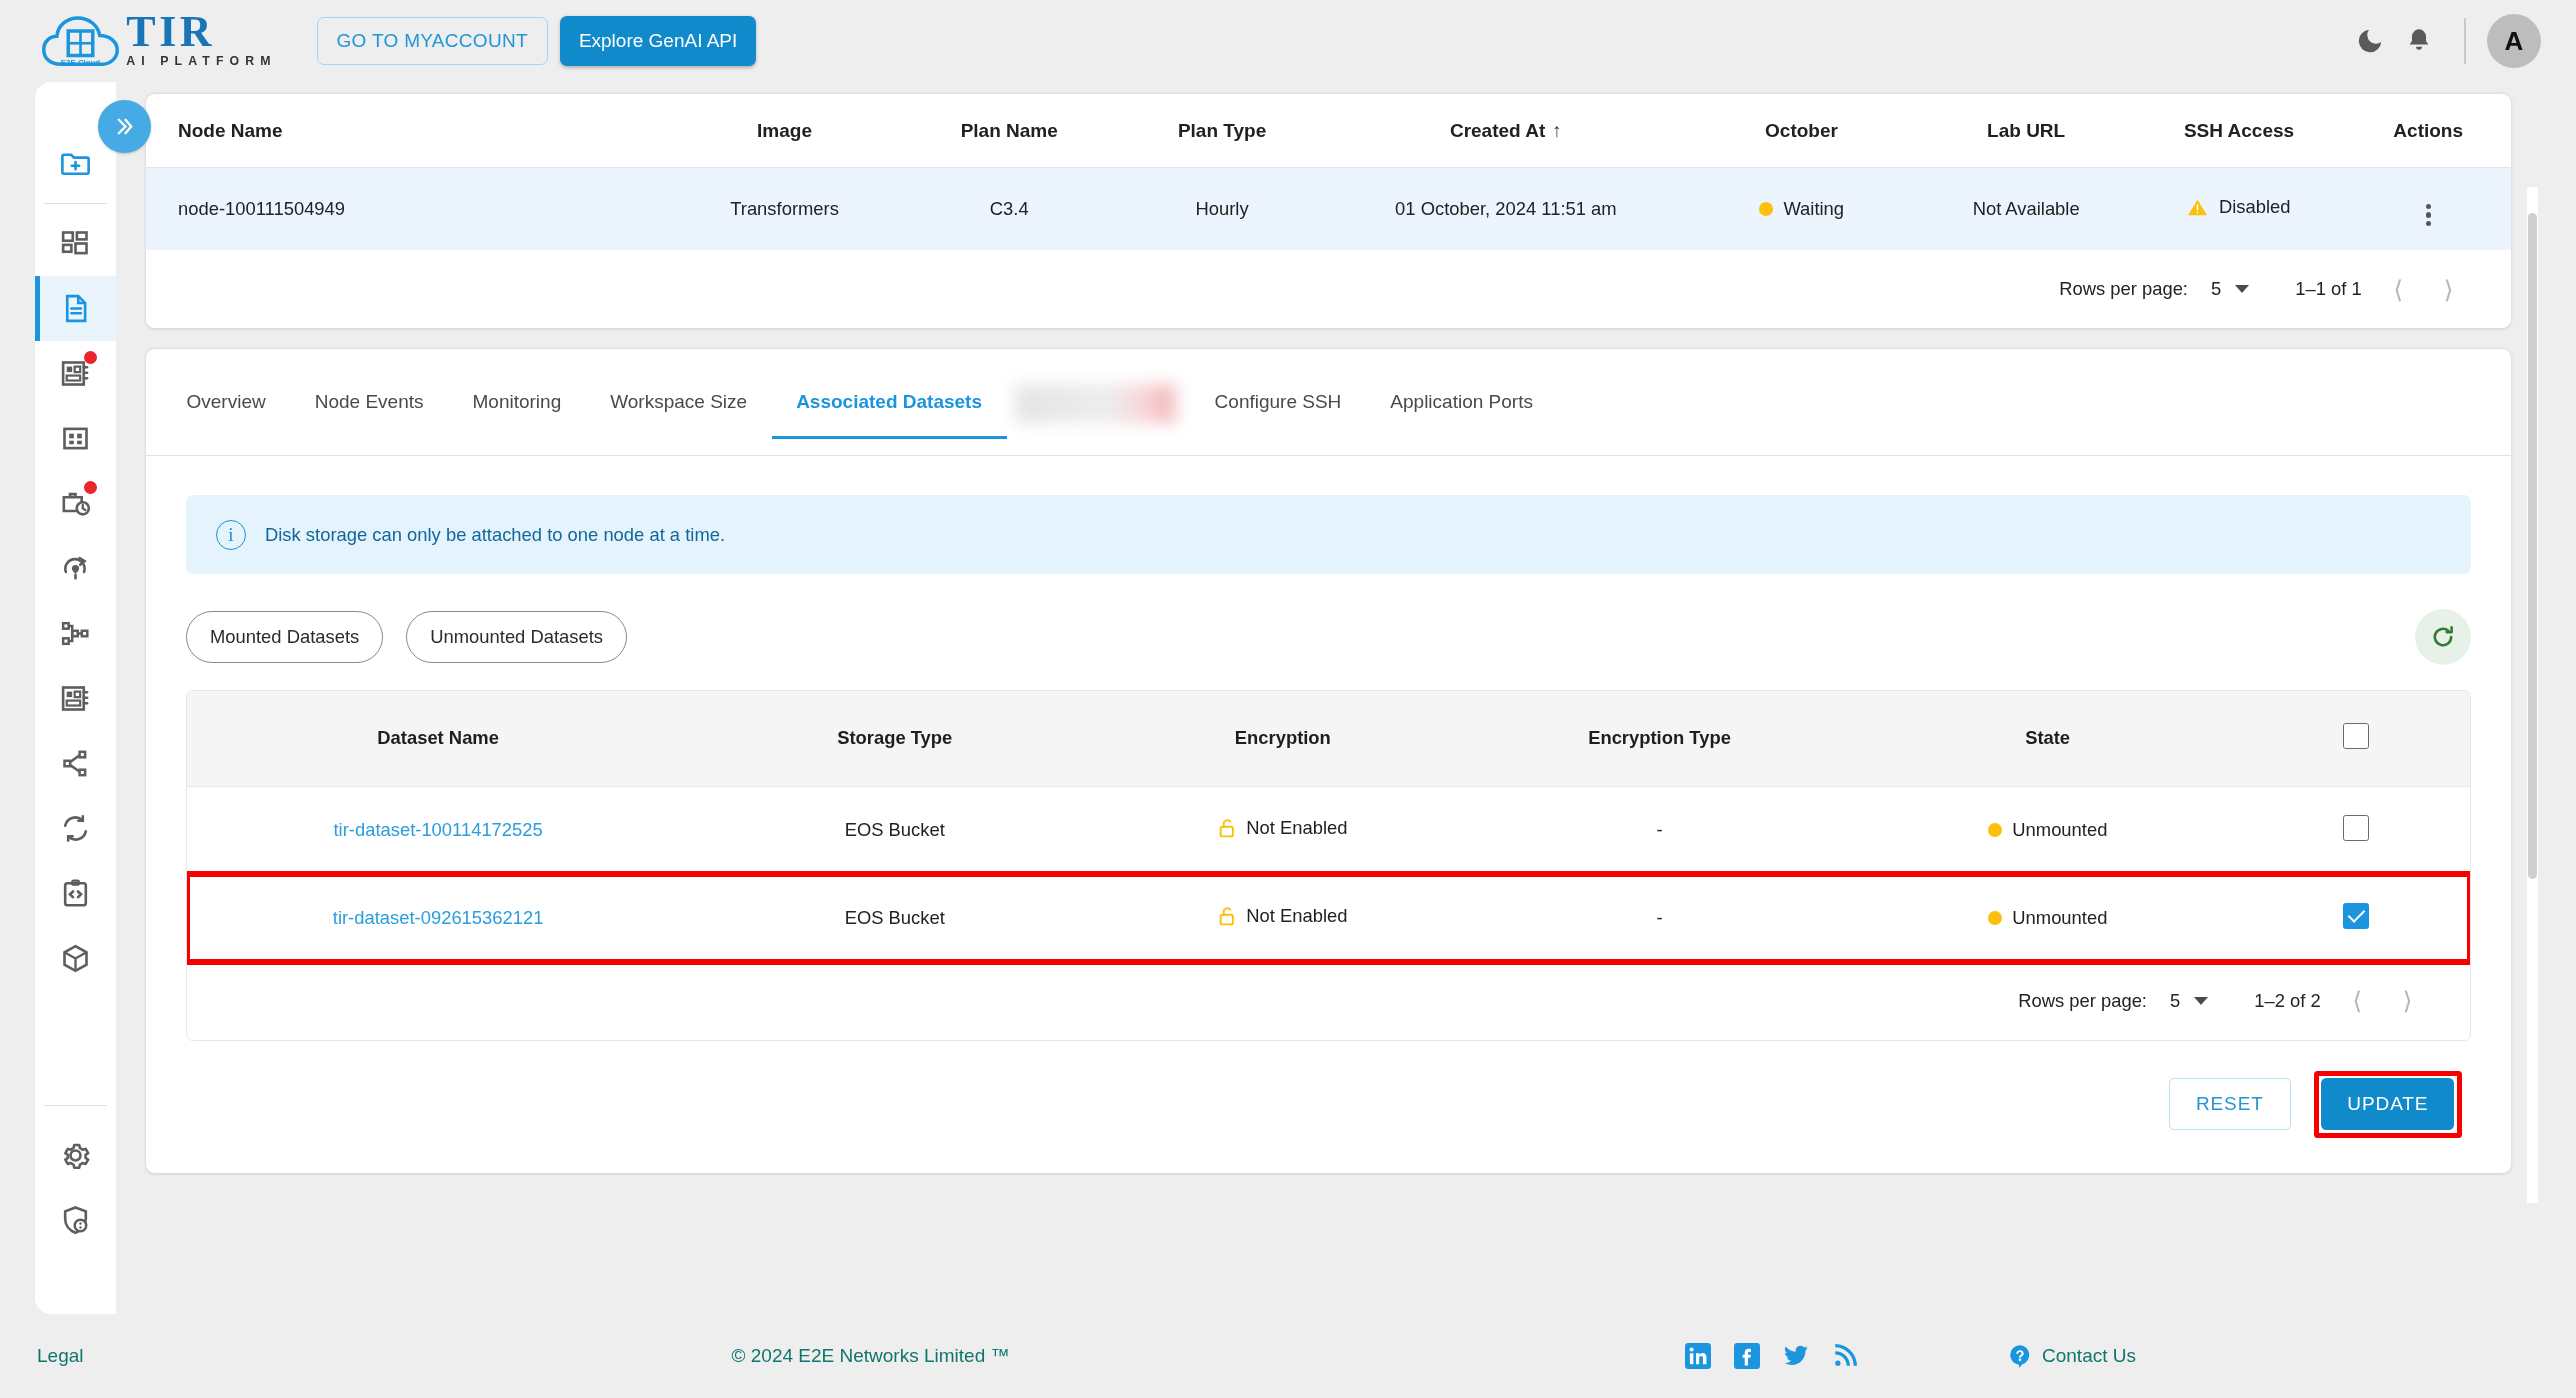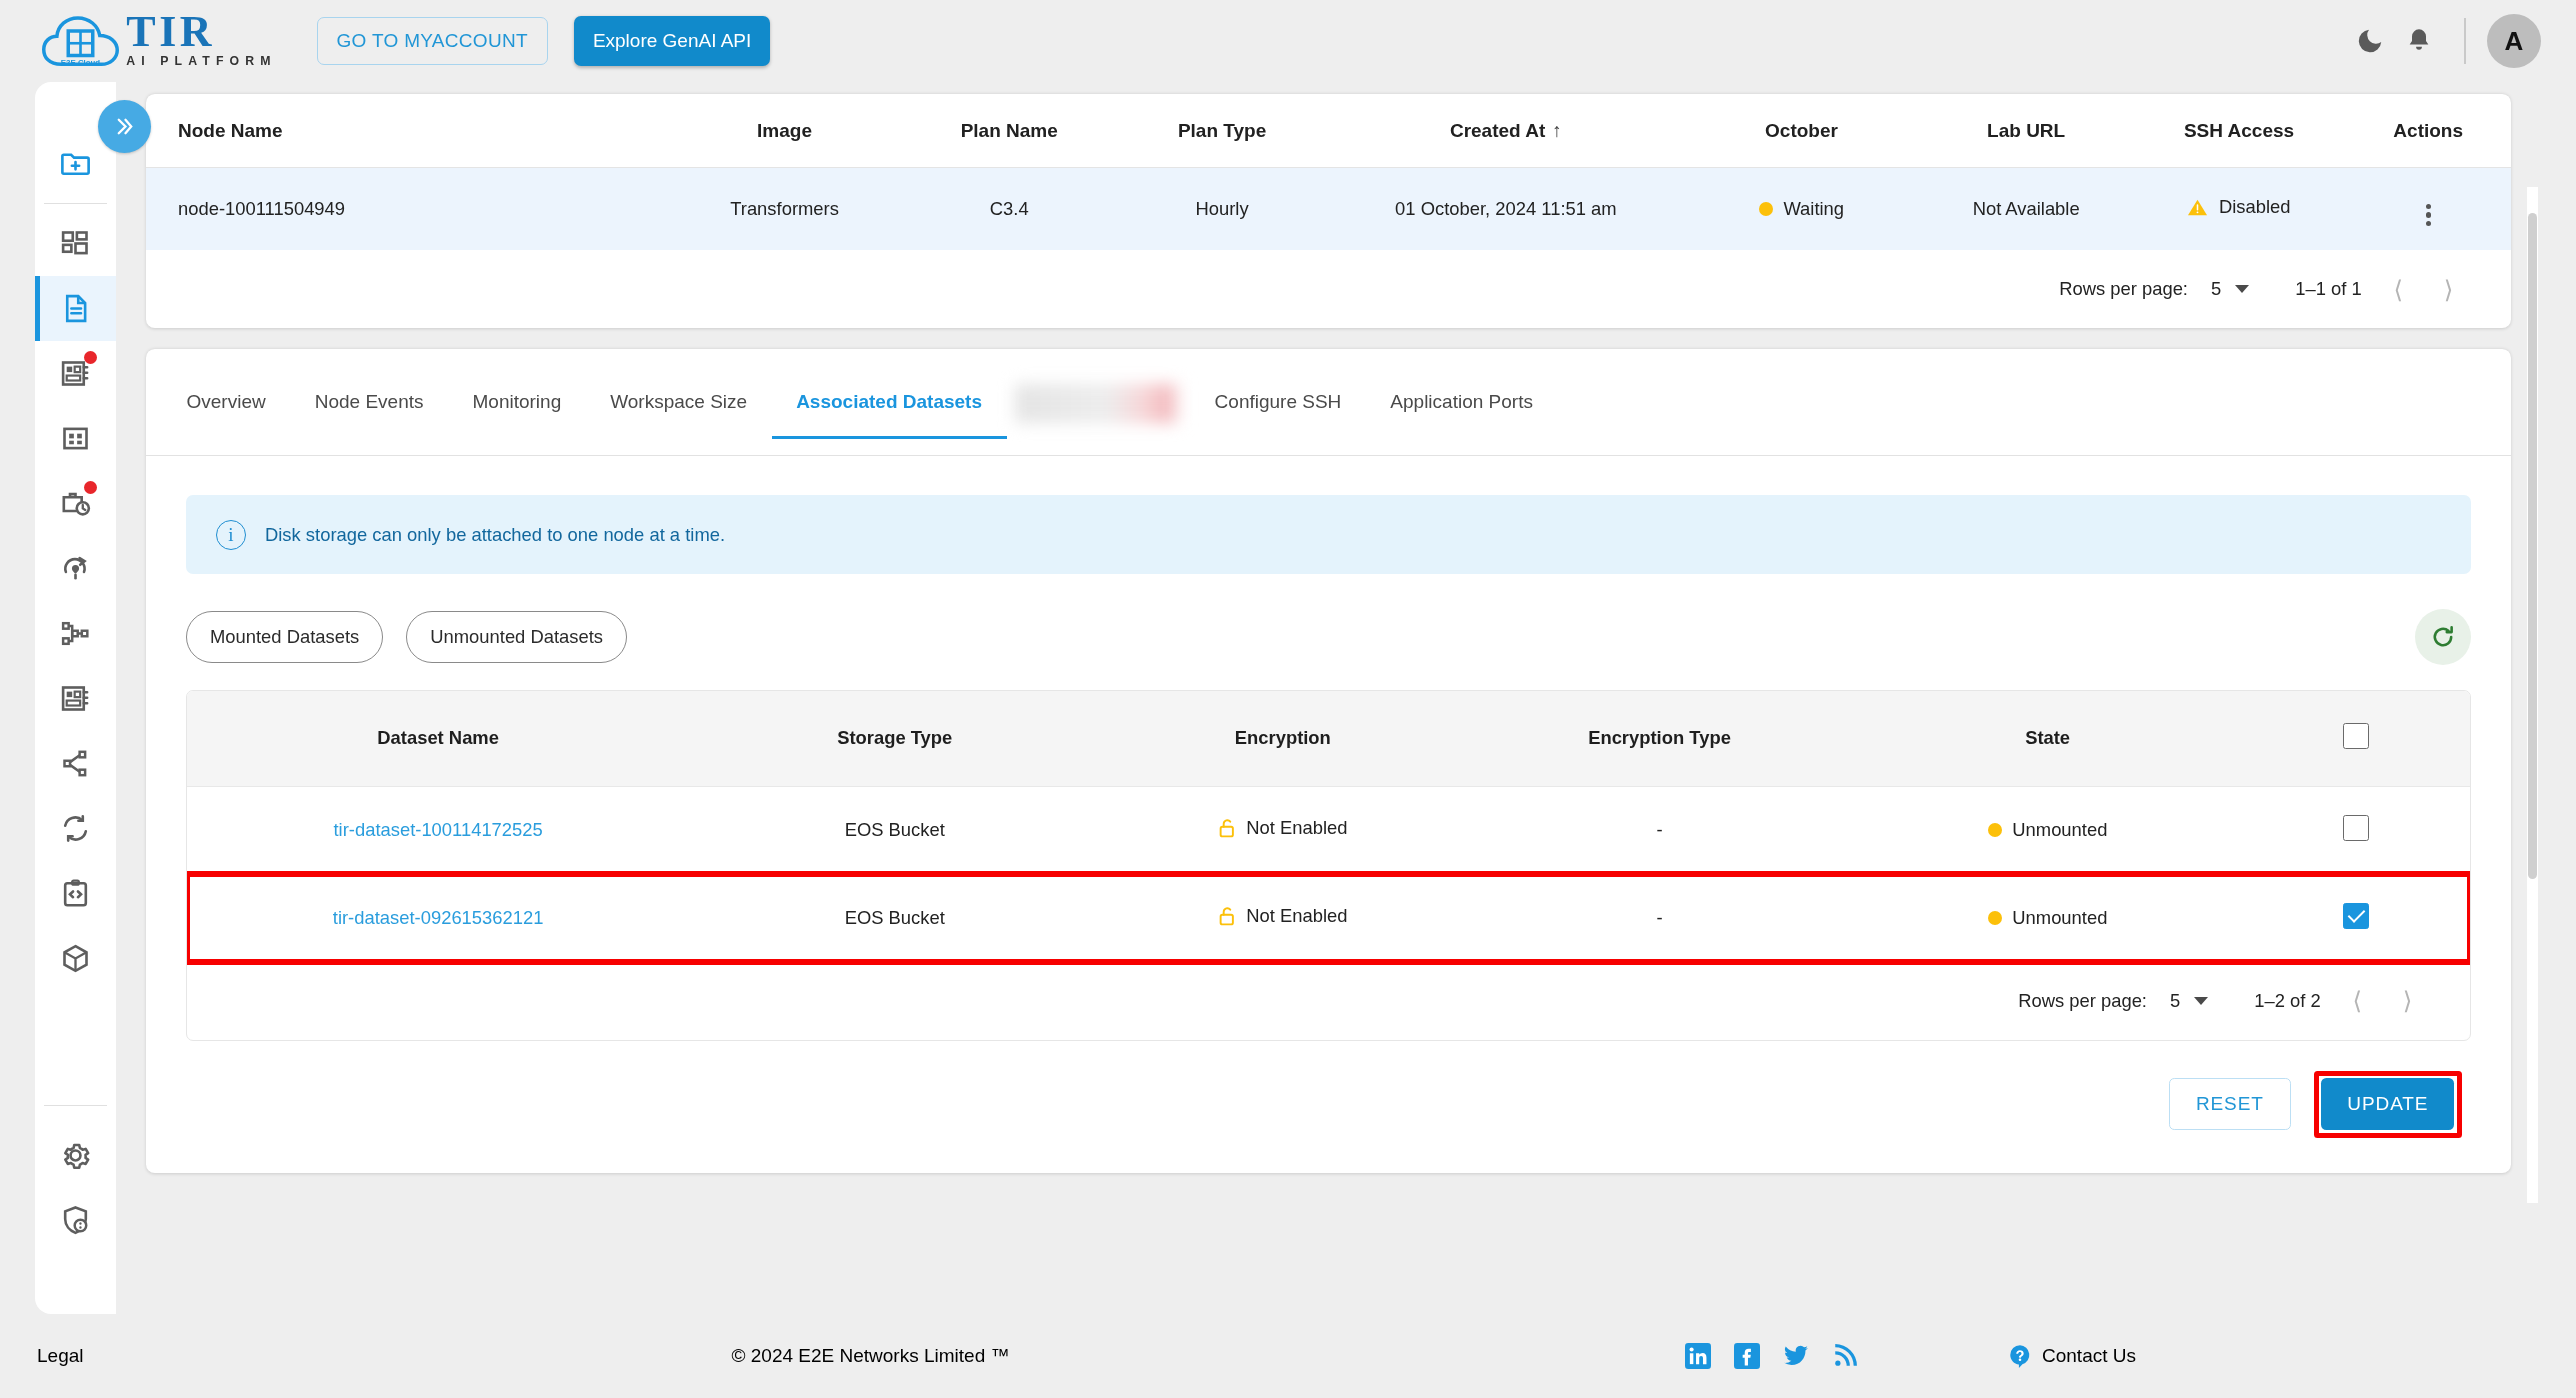--- a/index.html
+++ b/index.html
@@ -30,21 +30,21 @@
     letter-spacing: 6.1px; line-height: 17.5px; margin-top: 1.8px;
   }
   .btn-outline-acct {
     margin-left: 40px;
     border: 0.9px solid #a8d4ee; border-radius: 7px;
     background: #eeeeee; color: #2196d6;
     font-size: 19px; letter-spacing: 0.3px;
     padding: 12.3px 19px; cursor: pointer;
   }
   .btn-genai {
-    margin-left: 26px;
+    margin-left: 12px;
     border: none; border-radius: 7px;
     background: #118acb; color: #fff;
     font-size: 19px; padding: 14px 19px; cursor: pointer;
     box-shadow: 0 1.8px 3.5px rgba(0,0,0,.25);
   }
   .topbar-right {
     margin-left: auto; margin-right: 35px;
     display: flex; align-items: center; gap: 0px;
   }
   .icon-btn {
@@ -231,21 +231,21 @@
   .btn-update {
     border: none; background: #118acb; color: #fff;
     border-radius: 5.3px; font-size: 19px; padding: 15px 26px;
     letter-spacing: 0.9px; cursor: pointer; display: block;
   }
 
   
   .footer {
     position: absolute; left: 0; top: 1314px;
     width: 2176px; height: 84px; background: #eeeeee;
-    display: flex; align-items: center; color: #000000; font-size: 19px;
+    display: flex; align-items: center; color: #0f766e; font-size: 19px;
   }
   .footer .legal { margin-left: 37px; cursor: pointer; }
   .footer .copy { margin-left: 648px; white-space: nowrap; }
   .footer .social { margin-left: 675px; display: flex; gap: 23px; align-items: center; }
   .footer .contact {
     margin-left: auto; margin-right: 40px; display: flex;
     align-items: center; gap: 8.8px; cursor: pointer;
   }
   .sq-ico { width: 26px; height: 26px; cursor: pointer; }
 

